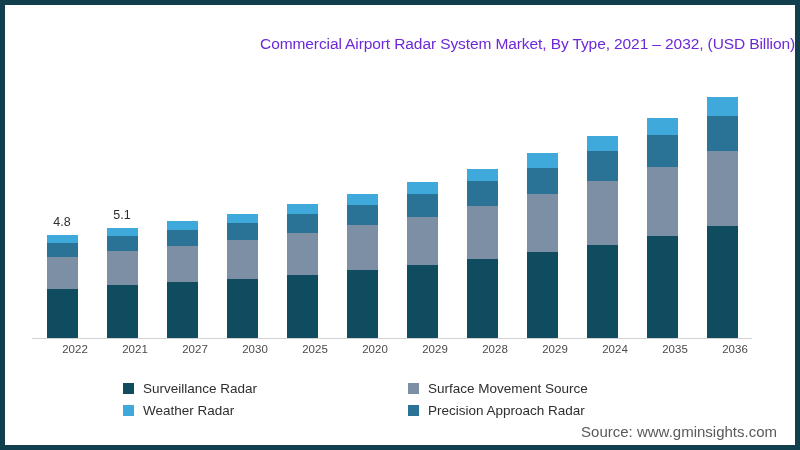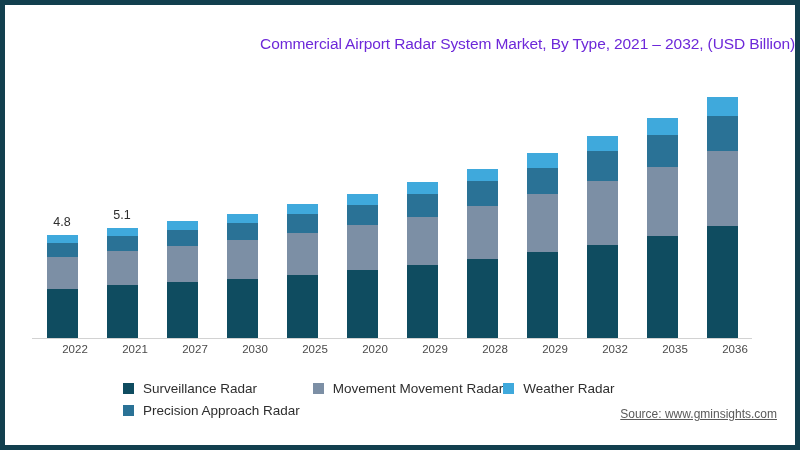--- a/index.html
+++ b/index.html
@@ -120,21 +120,21 @@
     color: #4a4a4a;
   }
 
   
   #legend {
     position: absolute;
     left: 118px;
     top: 376px;
     width: 570px;
     display: grid;
-    grid-template-columns: 1fr 1fr 1fr;
+    grid-template-columns: 1fr 1fr;
     grid-row-gap: 7px;
   }
   .legend-item {
     display: flex;
     align-items: center;
   }
   .legend-swatch {
     width: 11px;
     height: 11px;
     margin-right: 9px;
@@ -143,24 +143,23 @@
   .legend-label {
     font-size: 13.5px;
     color: #2e2e2e;
     white-space: nowrap;
   }
 
   
   #source-note {
     position: absolute;
     right: 18px;
-    bottom: 24px;
-    font-size: 12px;
+    bottom: 5px;
+    font-size: 15px;
     color: #5a5a5a;
-    text-decoration: underline;
   }
 </style>
 </head>
 <body>
 
 <div id="chart-card">
 
   <div id="chart-title">Commercial Airport Radar System Market, By Type, 2021 – 2032, (USD Billion)</div>
 
   <div id="plot-area">
@@ -270,33 +269,33 @@
   <div id="x-axis-labels">
       <div class="x-tick">2022</div>
       <div class="x-tick">2021</div>
       <div class="x-tick">2027</div>
       <div class="x-tick">2030</div>
       <div class="x-tick">2025</div>
       <div class="x-tick">2020</div>
       <div class="x-tick">2029</div>
       <div class="x-tick">2028</div>
       <div class="x-tick">2029</div>
-      <div class="x-tick">2032</div>
+      <div class="x-tick">2024</div>
       <div class="x-tick">2035</div>
       <div class="x-tick">2036</div>
     </div>
 
   <div id="legend">
       <div class="legend-item">
         <span class="legend-swatch" style="background: rgb(15, 76, 96);"></span>
         <span class="legend-label">Surveillance Radar</span>
       </div>
       <div class="legend-item">
         <span class="legend-swatch" style="background: rgb(124, 143, 165);"></span>
-        <span class="legend-label">Movement Movement Radar</span>
+        <span class="legend-label">Surface Movement Source</span>
       </div>
       <div class="legend-item">
         <span class="legend-swatch" style="background: rgb(63, 169, 220);"></span>
         <span class="legend-label">Weather Radar</span>
       </div>
       <div class="legend-item">
         <span class="legend-swatch" style="background: rgb(42, 114, 150);"></span>
         <span class="legend-label">Precision Approach Radar</span>
       </div>
     </div>

